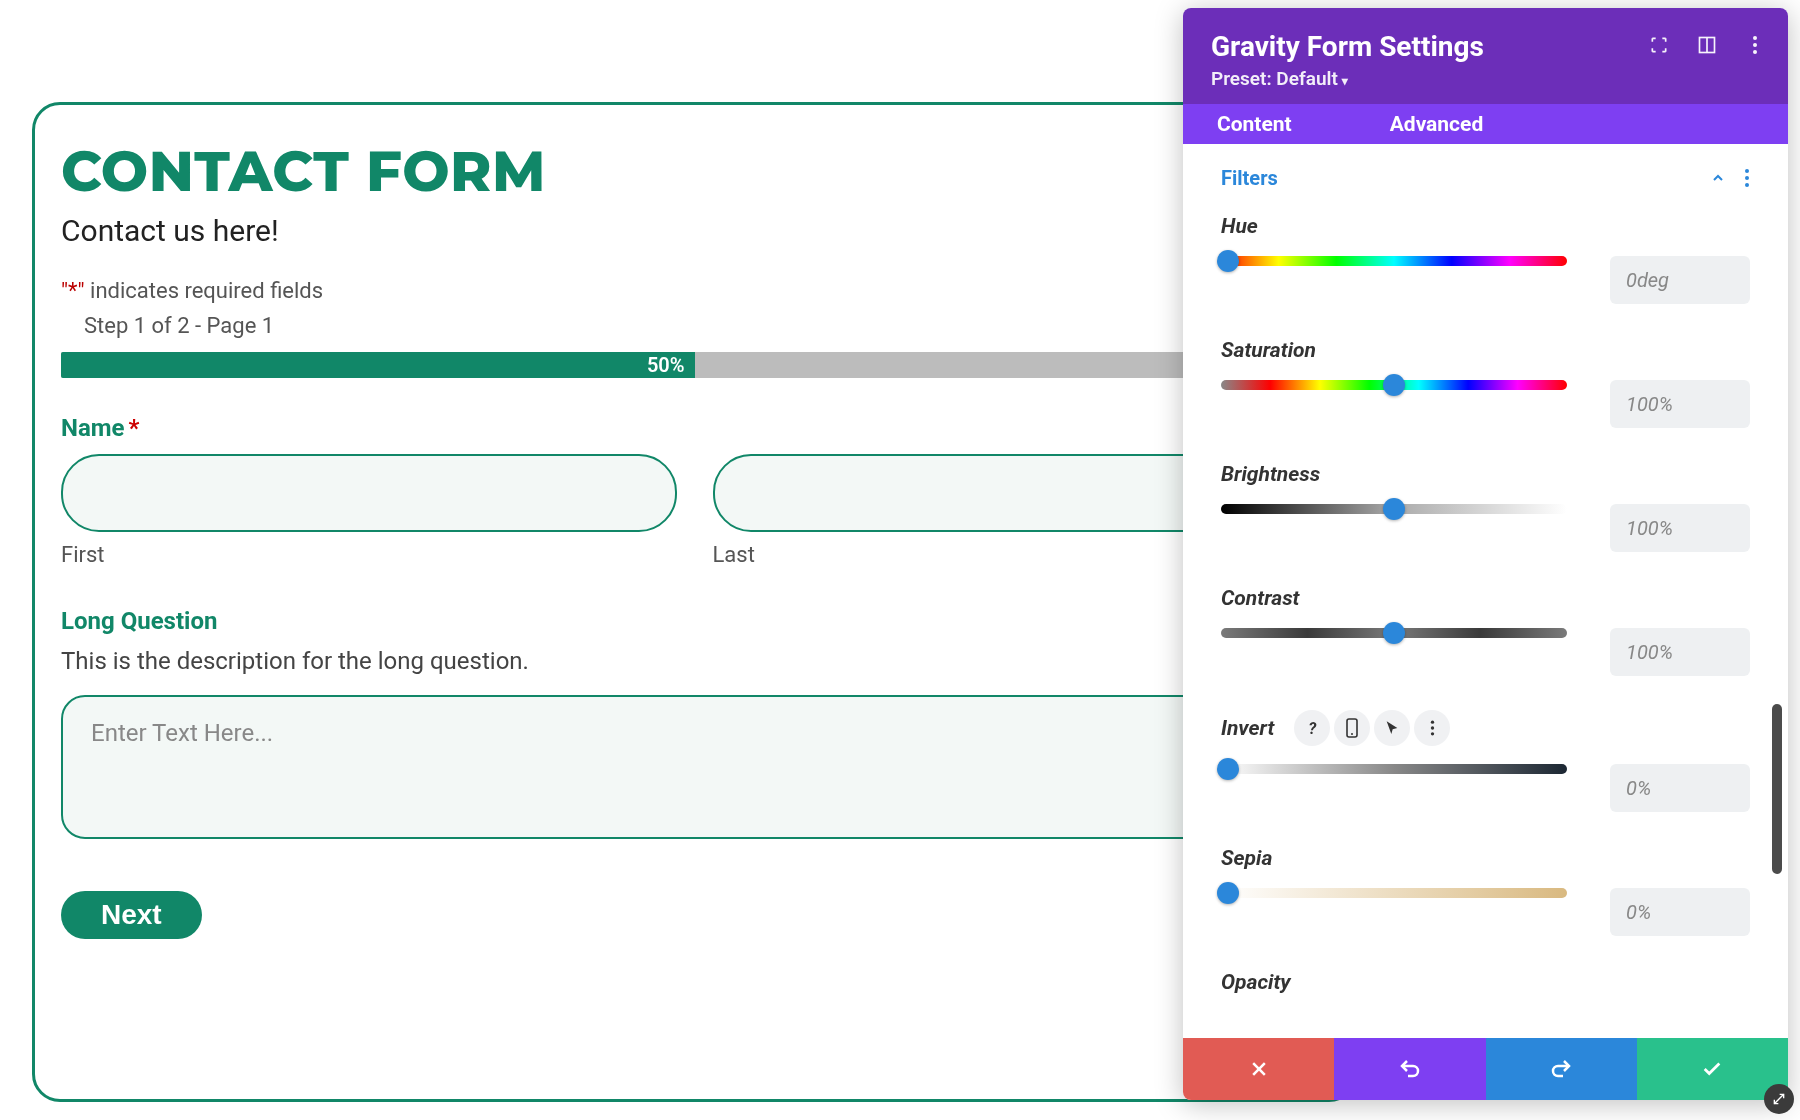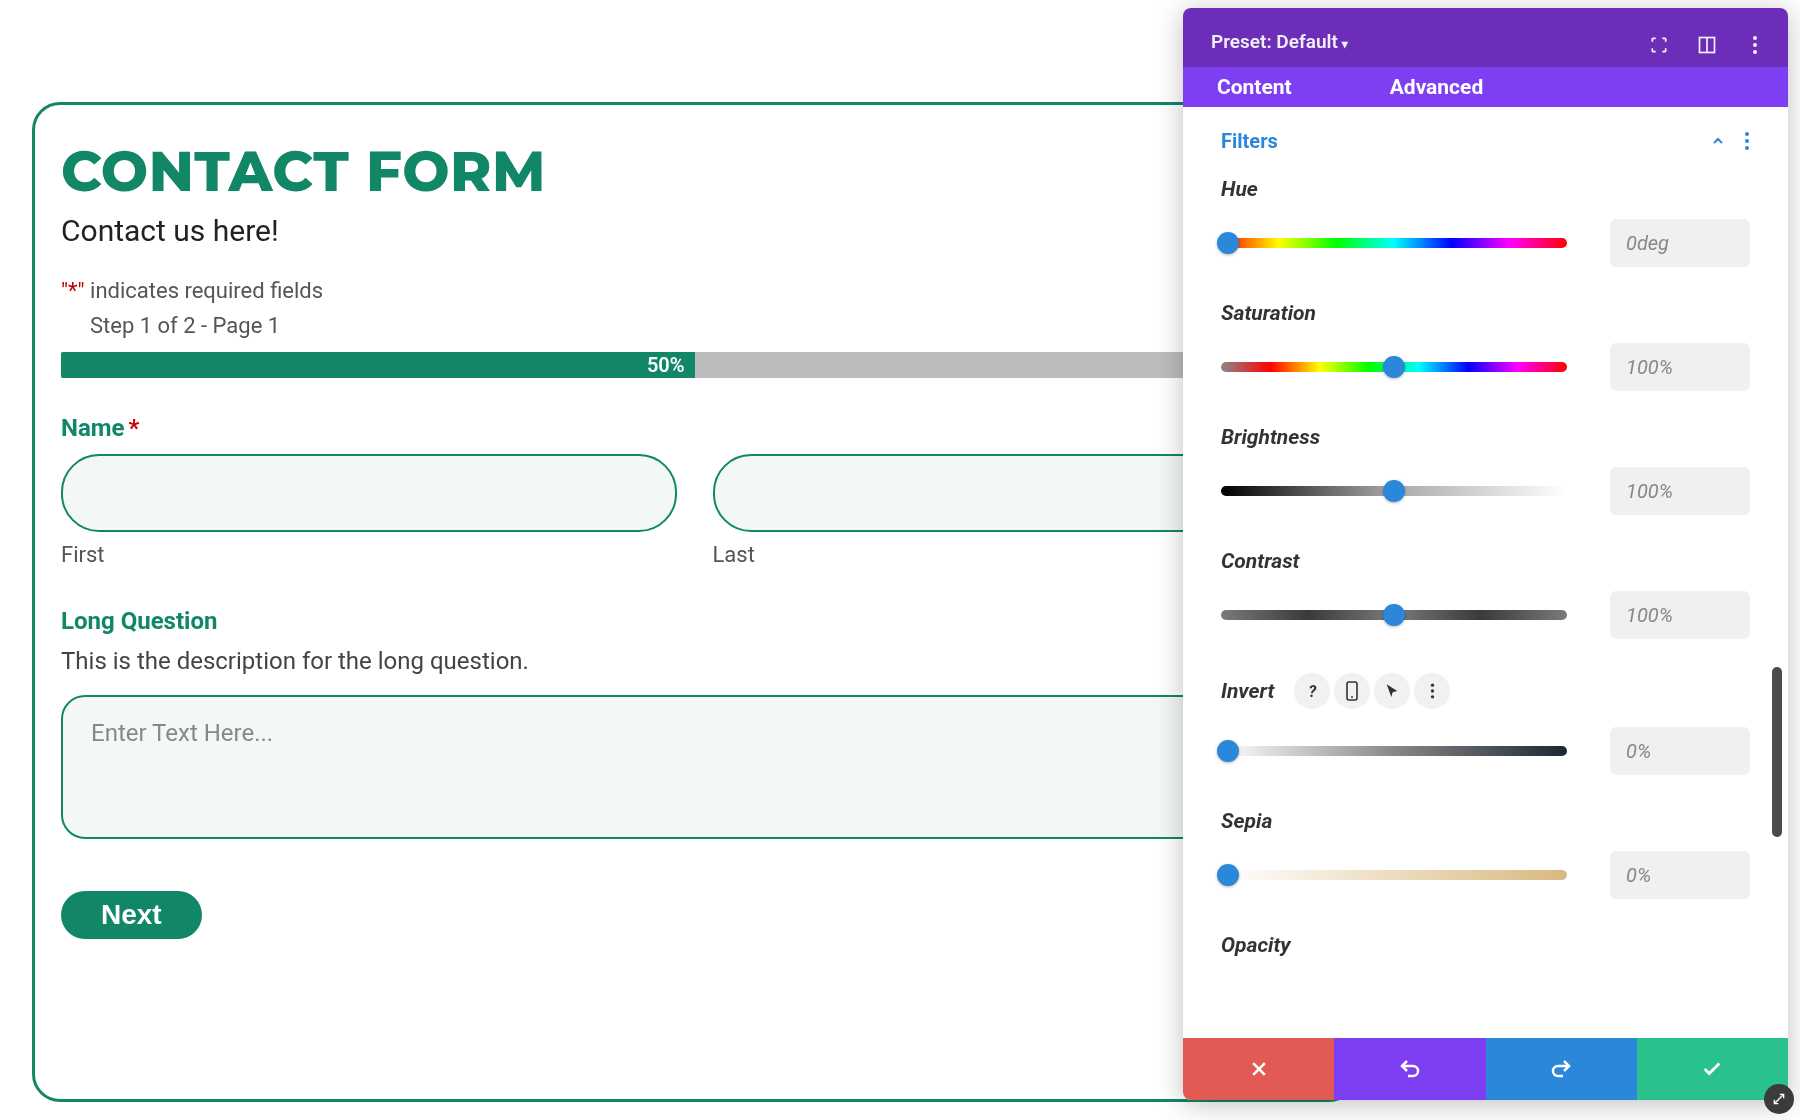--- a/index.html
+++ b/index.html
@@ -5,21 +5,21 @@
 * { box-sizing: border-box; margin: 0; padding: 0; }
 body { font-family: -apple-system, BlinkMacSystemFont, "Segoe UI", Roboto, sans-serif; background: #fff; width: 1800px; height: 1120px; position: relative; overflow: hidden; }
 
 
 .form-wrap { position: absolute; left: 32px; top: 102px; width: 1325px; height: 1000px; border: 3px solid #118768; border-radius: 28px; padding: 32px 26px; background: #fff; }
 .form-title { font-size: 56px; font-weight: 800; color: #118768; letter-spacing: 0.5px; font-family: "Montserrat", sans-serif; margin-bottom: 8px; }
 .form-subtitle { font-size: 30px; color: #222; margin-bottom: 30px; }
 .required-note { font-size: 22px; color: #555; margin-bottom: 10px; }
 .required-note .quote { color: #b00; }
 .required-note .asterisk { color: #b00; }
-.step-label { font-size: 22px; color: #555; margin-left: 29px; margin-bottom: 14px; }
+.step-label { font-size: 22px; color: #555; margin-left: 23px; margin-bottom: 14px; }
 
 .progress-bar { position: relative; width: 100%; height: 26px; background: #bcbcbc; border-radius: 2px; margin-bottom: 36px; overflow: hidden; }
 .progress-fill { position: absolute; left: 0; top: 0; height: 100%; width: 50%; background: #118768; color: #fff; font-size: 20px; text-align: right; padding-right: 10px; line-height: 26px; font-weight: 600; }
 
 .field-label { font-size: 24px; font-weight: 700; color: #118768; margin-bottom: 12px; }
 .req { color: #c00; margin-left: 4px; }
 .name-row { display: flex; gap: 36px; margin-bottom: 40px; }
 .name-col { flex: 1; }
 .text-input { width: 100%; height: 78px; border: 2px solid #118768; border-radius: 38px; background: #f3f8f6; padding: 0 28px; font-size: 22px; outline: none; }
 .sub-label { font-size: 22px; color: #555; margin-top: 10px; }
@@ -44,21 +44,21 @@
 .tab.active { background: #A23DF5; }
 
 .panel-body { flex: 1; overflow-y: auto; padding: 22px 38px 10px; position: relative; }
 .section-head { display: flex; justify-content: space-between; align-items: center; margin-bottom: 24px; }
 .section-title { font-size: 20px; color: #2b87da; font-weight: 700; }
 .section-icons { display: flex; gap: 18px; align-items: center; color: #2b87da; }
 .chev-up { width: 16px; height: 16px; }
 
 .filter-row { margin-bottom: 34px; font-style: italic; }
 .filter-label { font-size: 21px; font-weight: 700; color: #333; margin-bottom: 18px; display: flex; align-items: center; gap: 12px; }
-.filter-controls { display: flex; align-items: center; gap: 43px; }
+.filter-controls { display: flex; align-items: flex-start; gap: 43px; }
 .slider-track { position: relative; flex: 1; height: 10px; border-radius: 5px; }
 .slider-thumb { position: absolute; top: 50%; width: 22px; height: 22px; background: #2b87da; border-radius: 50%; transform: translate(-50%, -50%); cursor: pointer; box-shadow: 0 1px 3px rgba(0,0,0,0.3); }
 .value-box { width: 140px; height: 48px; background: #eef0f2; border-radius: 6px; display: flex; align-items: center; padding: 0 16px; font-size: 20px; color: #888; }
 
 .track-hue { background: linear-gradient(90deg, #ff0000, #ffff00, #00ff00, #00ffff, #0000ff, #ff00ff, #ff0000); }
 .track-sat { background: linear-gradient(90deg, #888, #ff0000, #ffff00, #00ff00, #00ffff, #0000ff, #ff00ff, #ff0000); }
 .track-bright { background: linear-gradient(90deg, #000, #aaa, #fff); }
 .track-contrast { background: linear-gradient(90deg, #7a7a7a, #3a3a3a, #7a7a7a, #3a3a3a, #7a7a7a); }
 .track-invert { background: linear-gradient(90deg, #fff, #888, #1c2733); }
 .track-sepia { background: linear-gradient(90deg, #fff, #d9b980); }
@@ -111,20 +111,21 @@
 
   <div class="field-label">Long Question</div>
   <div class="desc-text">This is the description for the long question.</div>
   <textarea class="textarea" placeholder="Enter Text Here..." style=""></textarea>
 
   <button class="next-btn">Next</button>
 </div>
 
 <div class="panel">
   <div class="panel-header">
+    <div class="panel-title">Gravity Form Settings</div>
     <div class="panel-preset">
       <span>Preset: Default</span><span class="caret">▾</span>
     </div>
     <div class="header-icons">
       <div class="hicon">
         <svg width="20" height="20" viewBox="0 0 24 24" fill="none" stroke="#fff" stroke-width="2">
             <path d="M4 4h4M4 4v4M20 4h-4M20 4v4M4 20h4M4 20v-4M20 20h-4M20 20v-4"></path>
           </svg>
       </div>
       <div class="hicon">

